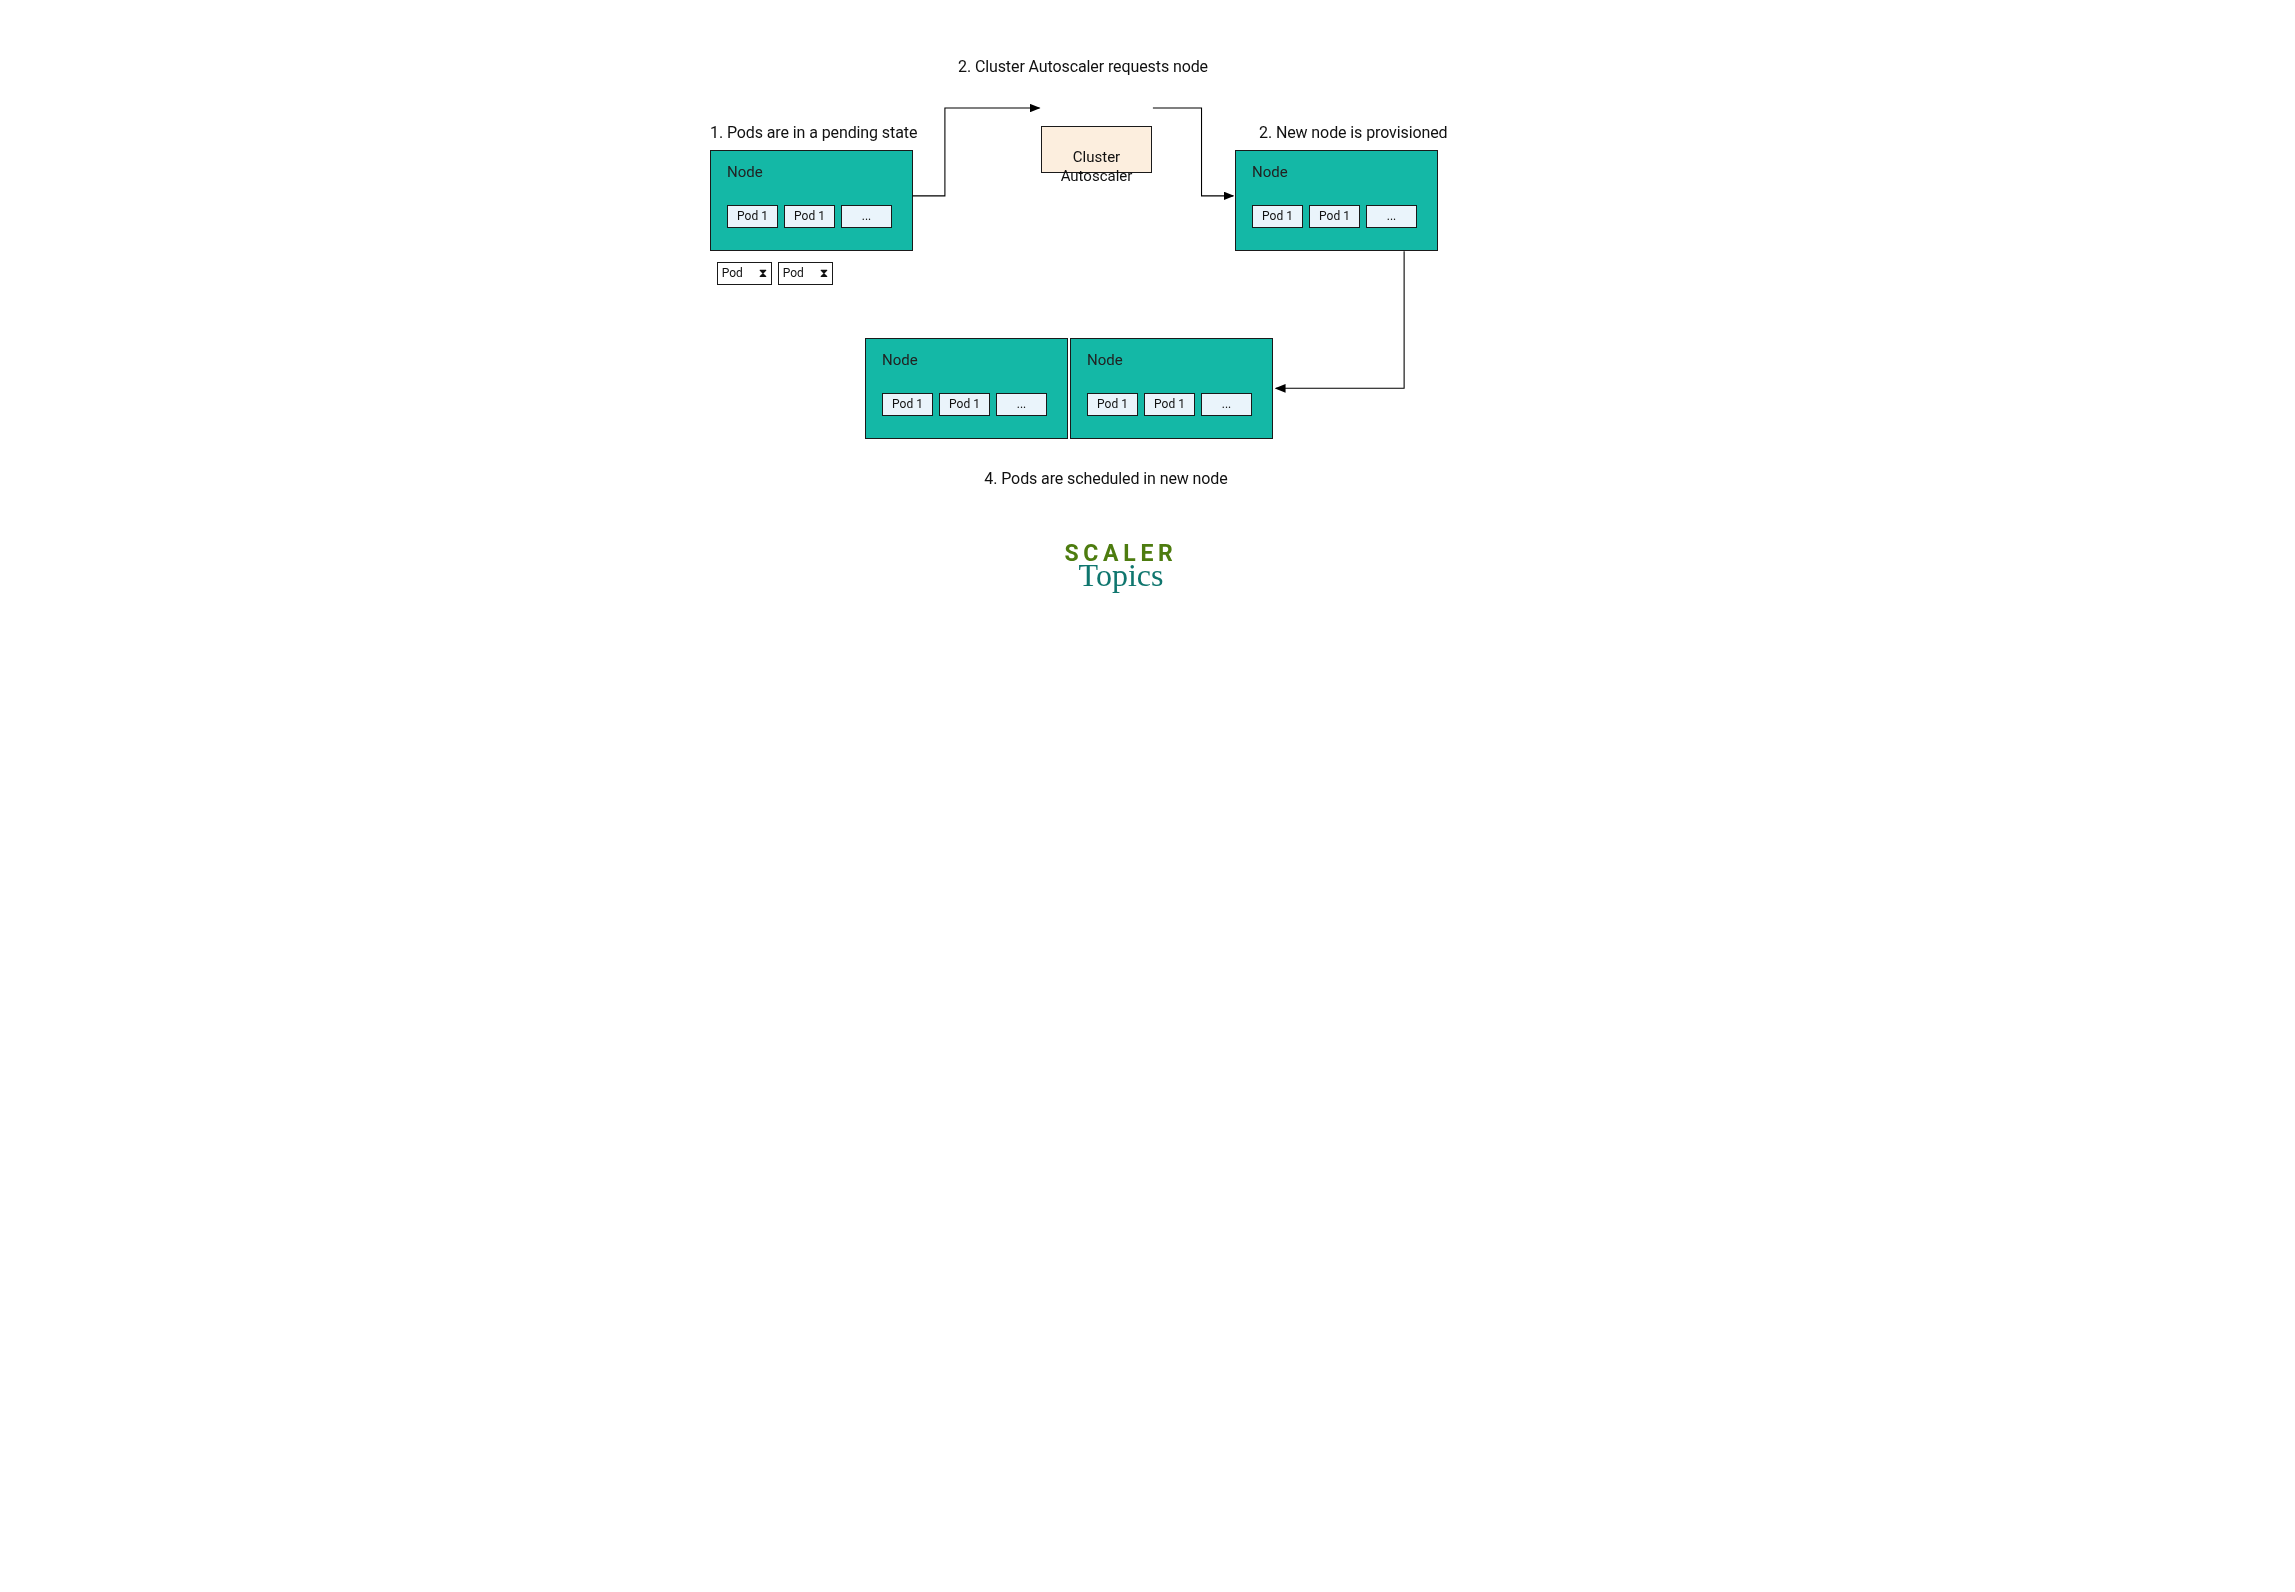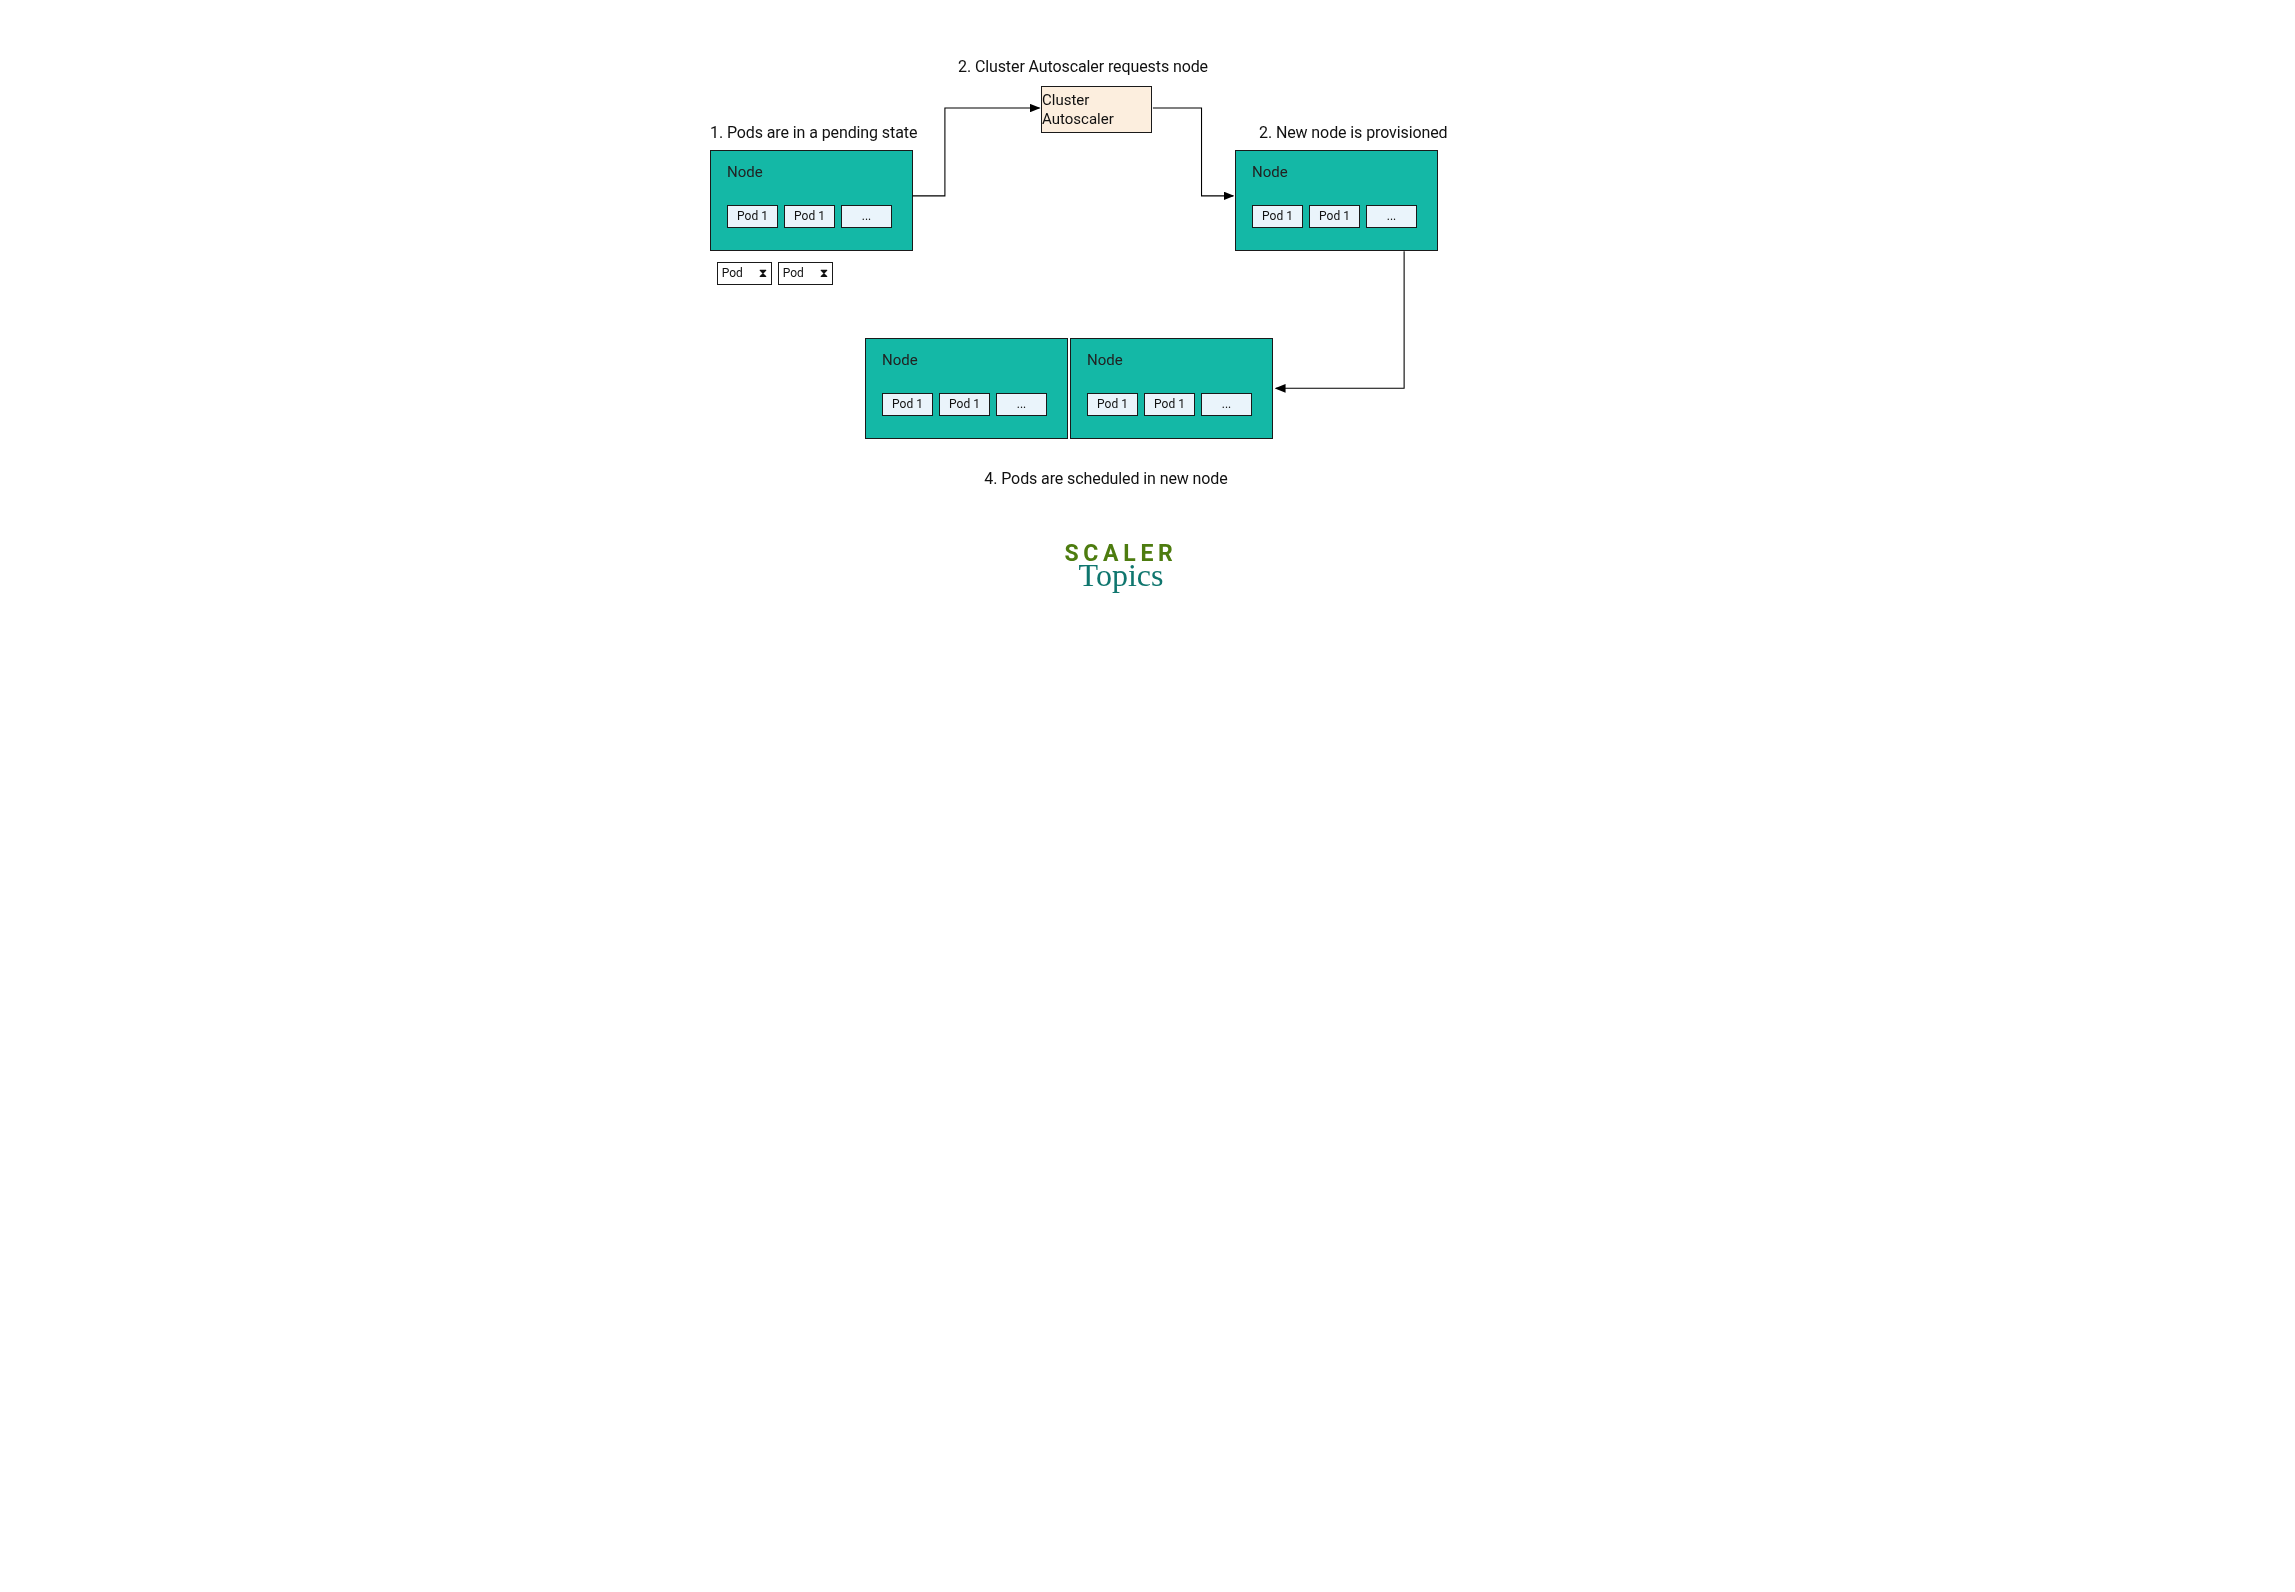--- a/index.html
+++ b/index.html
@@ -56,23 +56,25 @@
     display: flex;
     align-items: center;
     justify-content: center;
     gap: 16px;
   }
   .autoscaler {
     position: absolute;
     background: #fceede;
     border: 1px solid #1a1a1a;
     box-sizing: border-box;
+    text-align: center;
     font-size: 15px;
     line-height: 1.25;
-    padding-top: 4px;
+    padding-top: 21px;
+    margin-top: 40px;
   }
   svg.arrows {
     position: absolute;
     left: 0;
     top: 0;
     pointer-events: none;
   }
   .logo {
     position: absolute;
     text-align: center;

